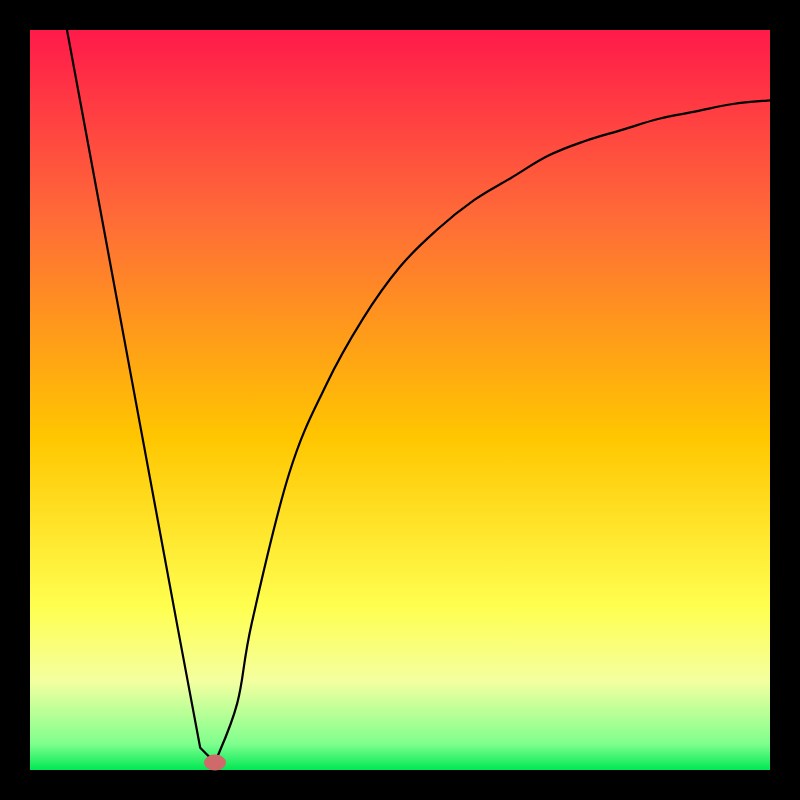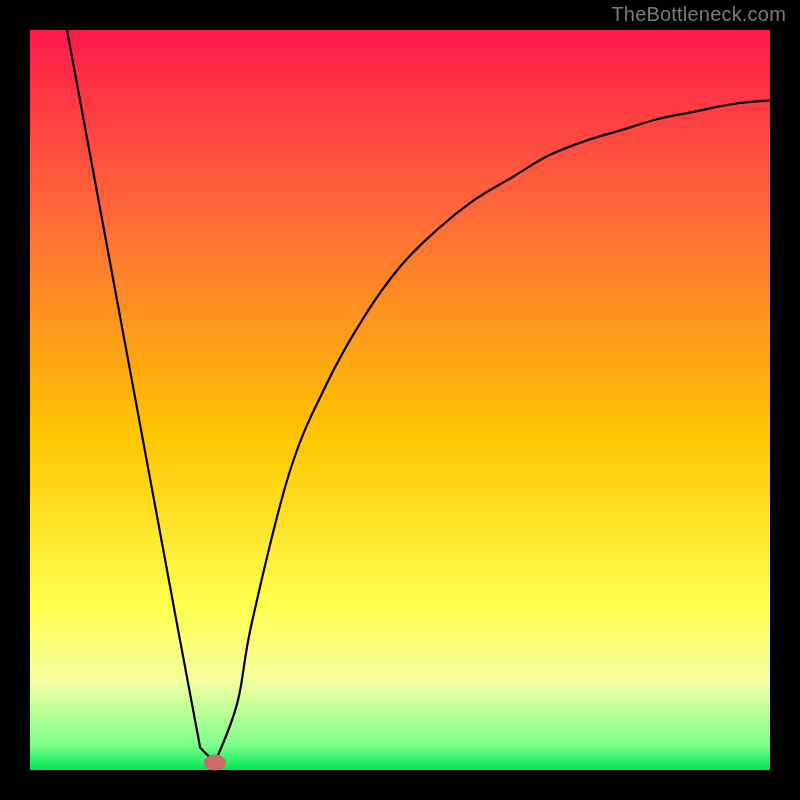--- a/index.html
+++ b/index.html
@@ -25,21 +25,20 @@
     font-size: 20px;
     font-weight: 400;
     color: #777c7d;
     letter-spacing: 0.2px;
   }
 </style>
 </head>
 <body>
 
 <div class="canvas-wrap">
-  <div class="attribution">TheBottleneck.com</div>
 
   <svg id="chart-svg" width="800" height="800" viewBox="0 0 800 800">
     <defs>
       <linearGradient id="bg-grad" x1="0" y1="0" x2="0" y2="1">
           <stop offset="0%" stop-color="#ff1a4a"></stop>
           <stop offset="25%" stop-color="#ff6a38"></stop>
           <stop offset="55.00000000000001%" stop-color="#ffc600"></stop>
           <stop offset="78%" stop-color="#ffff50"></stop>
           <stop offset="88%" stop-color="#f4ffa0"></stop>
           <stop offset="96.5%" stop-color="#7eff8d"></stop>

